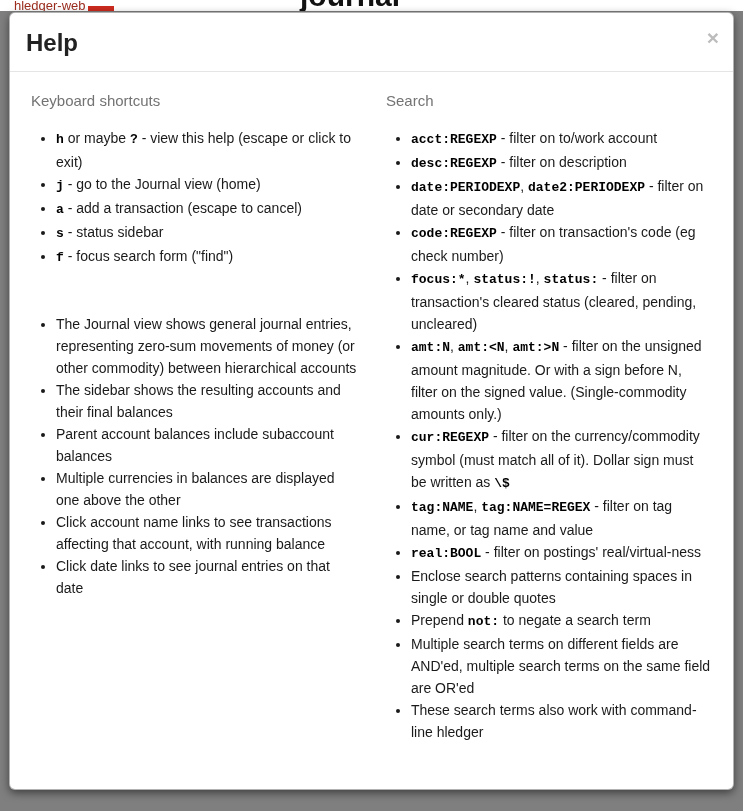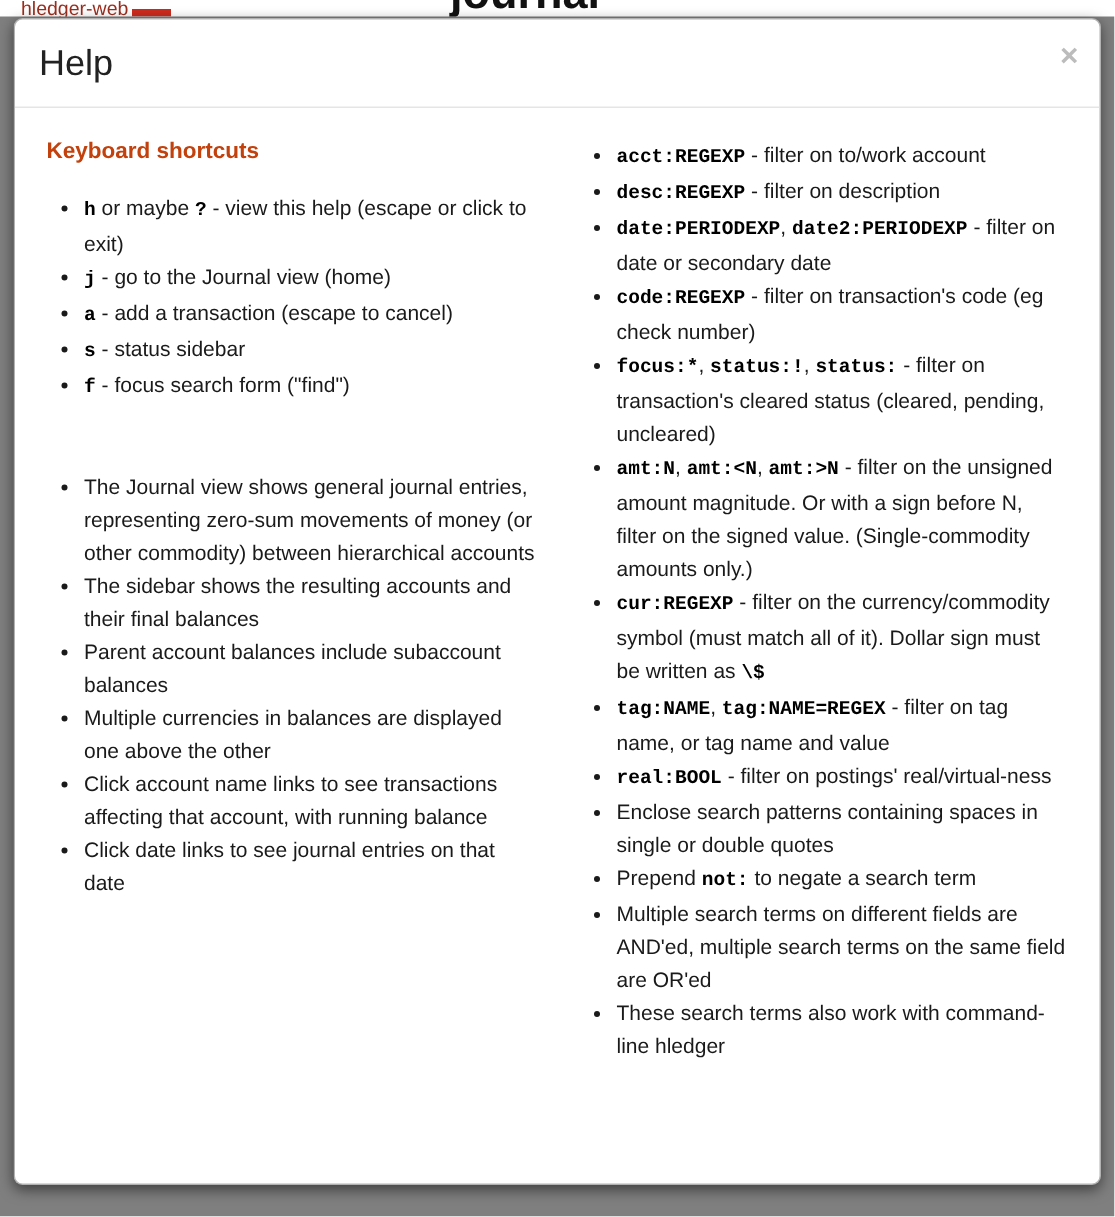--- a/index.html
+++ b/index.html
@@ -41,38 +41,38 @@
     box-shadow: 0 3px 9px rgba(0,0,0,0.5);
     z-index: 3;
     overflow: hidden;
   }
   .modal-header {
     position: relative;
     padding: 14px 16px 13px;
     border-bottom: 1px solid #e5e5e5;
   }
   .modal-title {
-    font-size: 24px; font-weight: normal; color: #222; line-height: 1.3;
+    font-size: 24px; font-weight: bold; color: #222; line-height: 1.3;
   }
   .close-btn {
     position: absolute; right: 14px; top: 14px;
     background: none; border: none;
     font-size: 21px; font-weight: bold; line-height: 1;
     color: #bcbcbc; cursor: pointer;
     font-family: "Liberation Sans", sans-serif;
   }
   .modal-body {
     display: flex;
     gap: 29px;
     padding: 20px 21px 20px;
   }
   .col { flex: 1; min-width: 0; }
   .section + .section { margin-top: 44px; }
   .section h3 {
-    font-size: 15px; font-weight: bold; color: #c2410c;
+    font-size: 15px; font-weight: normal; color: #737373;
     margin: 0 0 18px 0;
   }
   .section ul {
     list-style: disc;
     padding-left: 25px;
   }
   .section li {
     font-size: 14px;
     line-height: 22px;
     color: #1a1a1a;
@@ -118,20 +118,21 @@
             <li><span>The sidebar shows the resulting accounts and their final balances</span></li>
             <li><span>Parent account balances include subaccount balances</span></li>
             <li><span>Multiple currencies in balances are displayed one above the other</span></li>
             <li><span>Click account name links to see transactions affecting that account, with running balance</span></li>
             <li><span>Click date links to see journal entries on that date</span></li>
           </ul>
       </div>
     </div>
     <div class="col">
       <div class="section">
+        <h3>Search</h3>
         <ul>
             <li><span class="code">acct:REGEXP</span><span> - filter on to/work account</span></li>
             <li><span class="code">desc:REGEXP</span><span> - filter on description</span></li>
             <li><span class="code">date:PERIODEXP</span><span>, </span><span class="code">date2:PERIODEXP</span><span> - filter on date or secondary date</span></li>
             <li><span class="code">code:REGEXP</span><span> - filter on transaction's code (eg check number)</span></li>
             <li><span class="code">focus:*</span><span>, </span><span class="code">status:!</span><span>, </span><span class="code">status:</span><span> - filter on transaction's cleared status (cleared, pending, uncleared)</span></li>
             <li><span class="code">amt:N</span><span>, </span><span class="code">amt:&lt;N</span><span>, </span><span class="code">amt:&gt;N</span><span> - filter on the unsigned amount magnitude. Or with a sign before N, filter on the signed value. (Single-commodity amounts only.)</span></li>
             <li><span class="code">cur:REGEXP</span><span> - filter on the currency/commodity symbol (must match all of it). Dollar sign must be written as </span><span class="code">\$</span></li>
             <li><span class="code">tag:NAME</span><span>, </span><span class="code">tag:NAME=REGEX</span><span> - filter on tag name, or tag name and value</span></li>
             <li><span class="code">real:BOOL</span><span> - filter on postings' real/virtual-ness</span></li>

